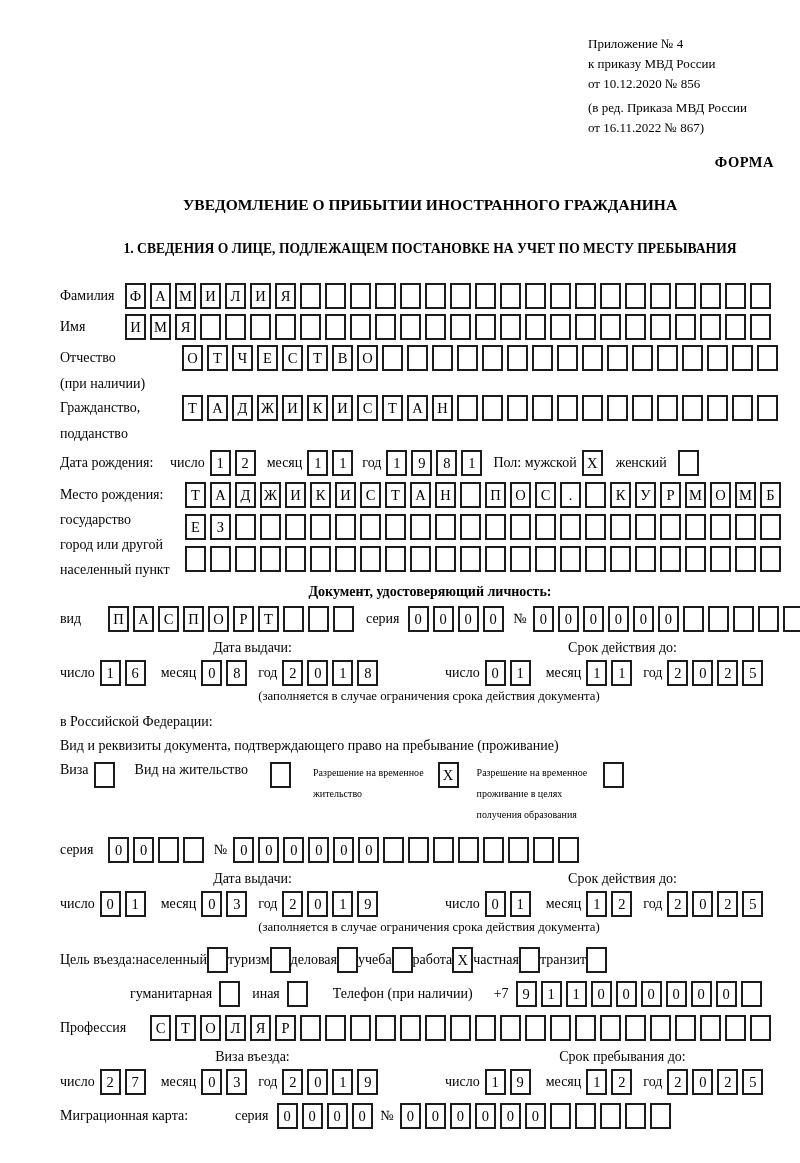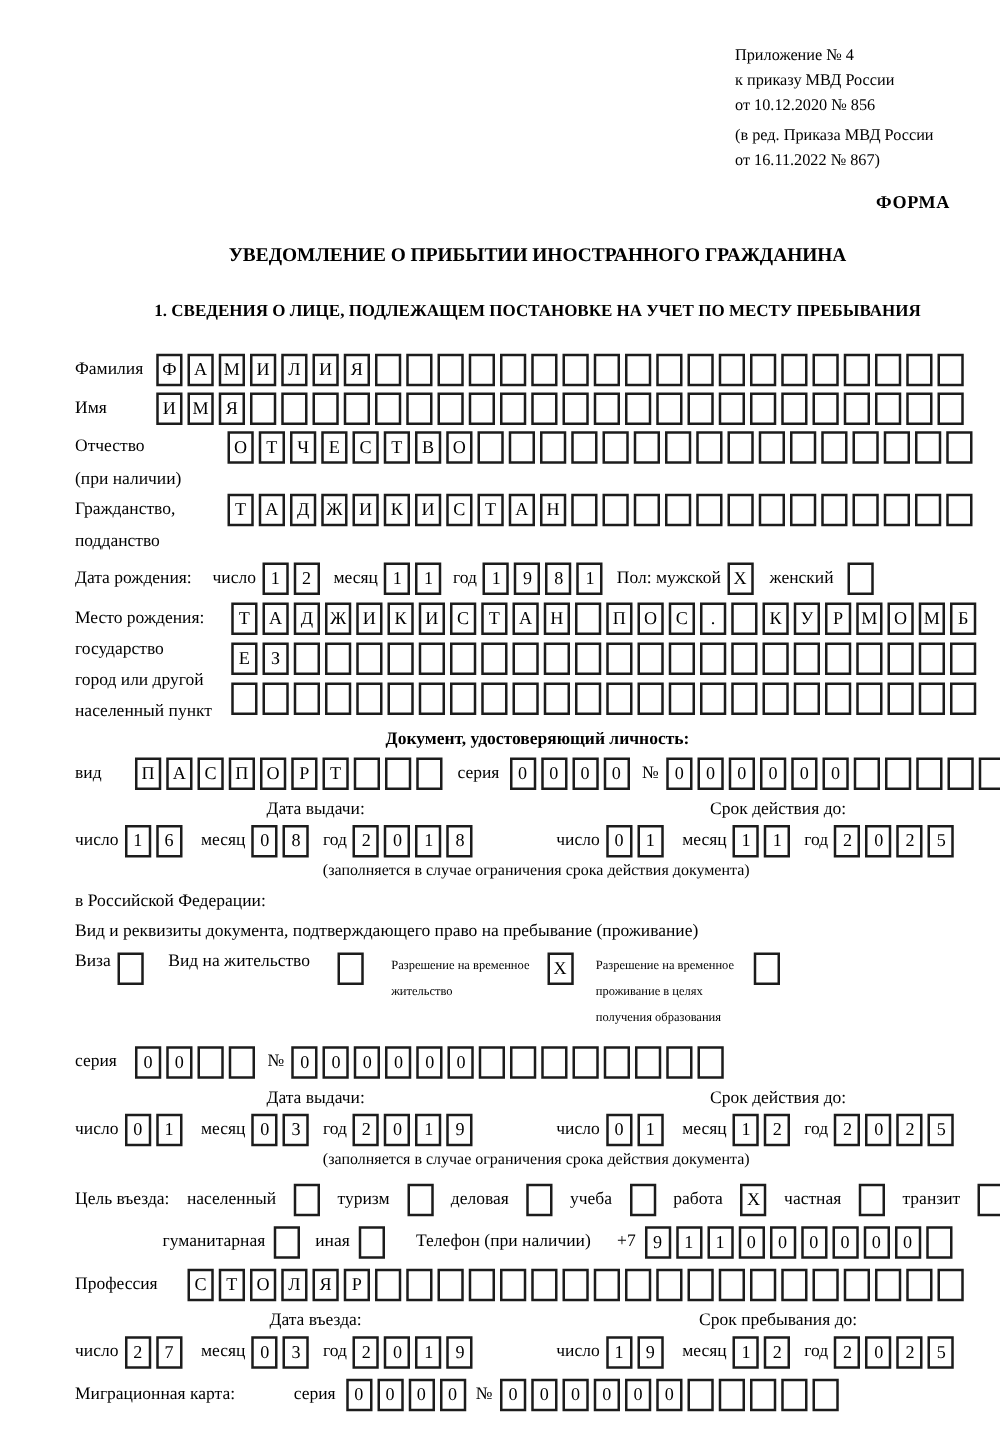--- a/index.html
+++ b/index.html
@@ -7,21 +7,21 @@
   body {
     width:800px; height:1163px;
     font-family:"Liberation Serif", serif;
     color:#000; font-size:14px; overflow:hidden;
   }
   .page { width:740px; margin-left:60px; padding-top:34px; }
 
   
   .hdr { margin-left:528px; font-size:13px; line-height:20px; }
   .hdr .gap { margin-top:4px; }
-  .forma { text-align:right; padding-right:40px; font-weight:bold; font-size:14.5px; margin-top:16px; letter-spacing:.5px; }
+  .forma { text-align:right; padding-right:26px; font-weight:bold; font-size:14.5px; margin-top:16px; letter-spacing:.5px; }
 
   
   .title { margin-top:22px; text-align:center; font-weight:bold; font-size:15.5px; line-height:24px; }
   .title .uline { display:inline-block; width:58px; border-bottom:2px solid #222; height:14px; margin-left:8px; }
   .sec { margin-top:24px; text-align:center; font-weight:bold; font-size:13.6px; }
 
   .formbody { margin-top:26px; }
 
   
   .cellrow { display:flex; gap:4px; }
@@ -42,21 +42,21 @@
   .dhead { display:flex; font-size:14px; margin-top:8px; }
   .dhead .dh-l { flex:0 0 385px; text-align:center; }
   .dhead .dh-r { flex:1; text-align:center; }
   .drow { display:flex; align-items:center; margin-top:4px; }
   .drow .dg-l { flex:0 0 385px; }
   .note-r { text-align:center; font-size:12.8px; margin-top:3px; padding-right:2px; }
 
   .chkline { display:flex; align-items:flex-start; margin-top:8px; }
   .chk-multi { text-align:left; font-size:10px; line-height:21px; }
 
-  .purpose-row { display:flex; align-items:center; gap:14px; margin-top:12px; }
+  .purpose-row { display:flex; align-items:center; gap:0; margin-top:12px; }
   .purpose-row2 { display:flex; align-items:center; gap:7px; margin-top:8px; margin-left:70px; }
 
   .rep { display:flex; margin-top:10px; }
   .rep-lbls { flex:0 0 125px; font-size:14px; line-height:21.5px; }
   .rep-rows .cellrow { margin-bottom:6px; }
 
   .mt3 { margin-top:3px; } .mt8 { margin-top:8px; } .mt10 { margin-top:10px; }
 </style>
 </head>
 <body>
@@ -594,21 +594,21 @@
           <span class="cell"></span>
           <span class="cell"></span>
           <span class="cell"></span>
           <span class="cell"></span>
           <span class="cell"></span>
           <span class="cell"></span>
         </span>
     </div>
 
     <div class="dhead">
-      <div class="dh-l">Дата въезда:</div>
+      <div class="dh-l">Виза въезда:</div>
       <div class="dh-r">Срок пребывания до:</div>
     </div>
     <div class="drow">
       <span class="grp dg-l">
         <span class="lbl">число</span>
         <span class="cellrow">
             <span class="cell">2</span>
             <span class="cell">7</span>
           </span>
         <span class="lbl" style="margin-left:10px">месяц</span>

